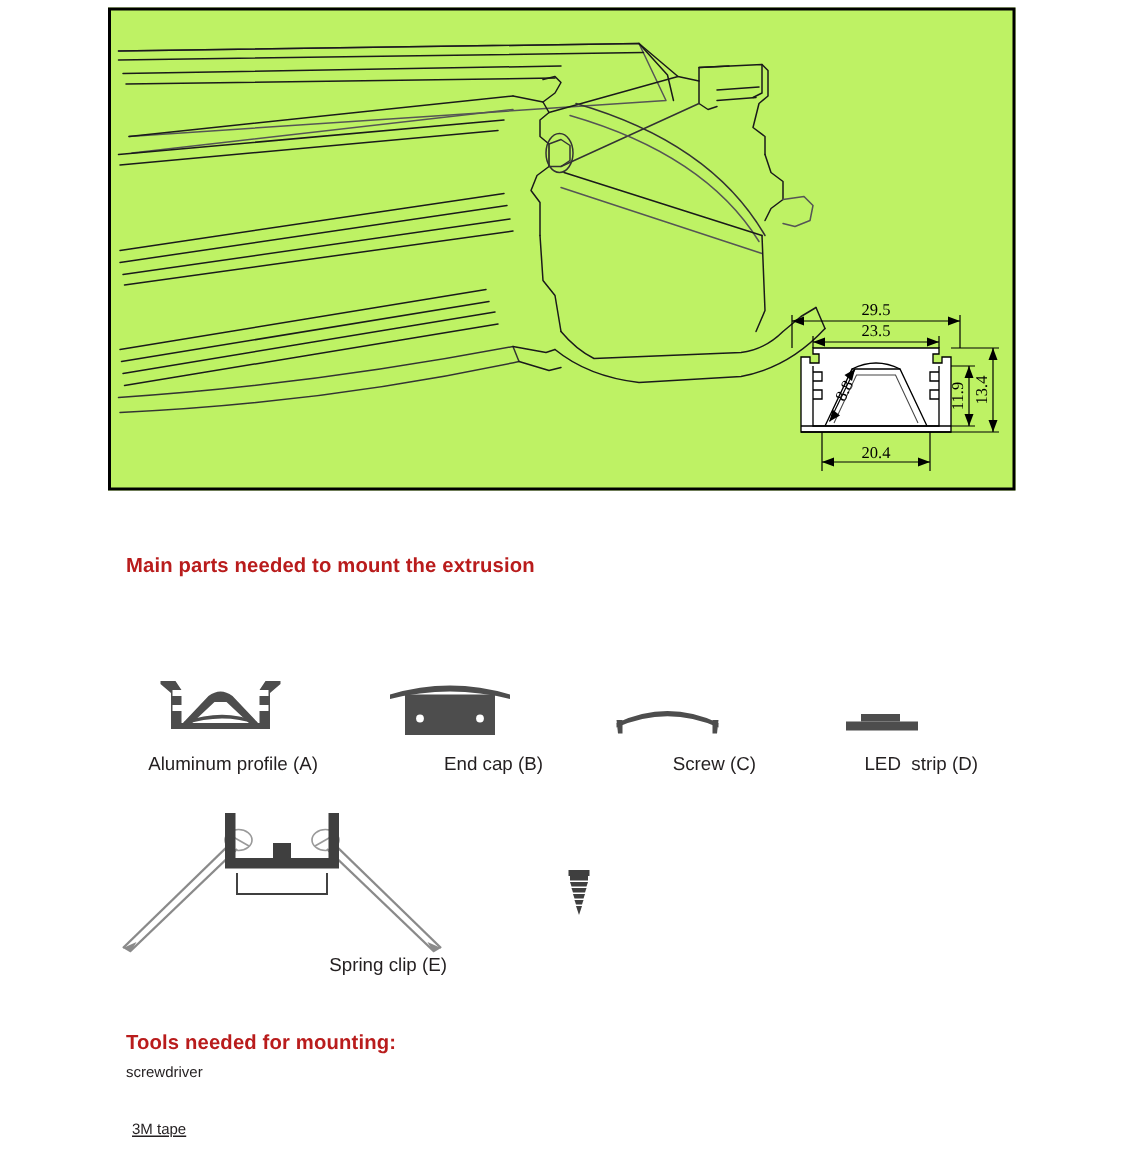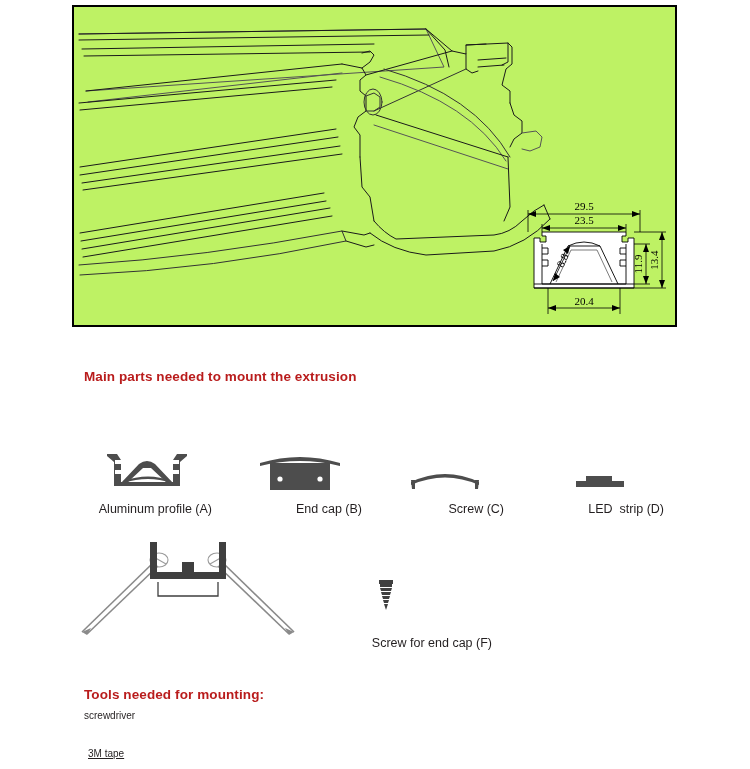--- a/index.html
+++ b/index.html
@@ -95,21 +95,21 @@
     display: block;
   }
 
   
   .cell-a { left: 82px;  top: 8px;  width: 130px; }
   .cell-a .parts-icon { height: 48px; }
   .cell-b { left: 238px; top: 8px;  width: 124px; }
   .cell-b .parts-icon { height: 48px; }
   .cell-c { left: 386px; top: 8px;  width: 118px; }
   .cell-c .parts-icon { height: 48px; }
-  .cell-d { left: 536px; top: 8px;  width: 128px; }
+  .cell-d { left: 524px; top: 8px;  width: 128px; }
   .cell-d .parts-icon { height: 48px; }
 
   
   .cell-e { left: 78px;  top: 0px;   width: 220px; }
   .cell-e .parts-icon { height: 92px; align-items: flex-start; }
   .cell-e .part-label { margin-top: 4px; }
   .cell-f { left: 280px; top: 38px;  width: 212px; }
   .cell-f .parts-icon { height: 54px; }
   .cell-f .part-label { margin-top: 4px; }
 </style>
@@ -370,39 +370,39 @@
           <rect x="141" y="2" width="7" height="36"></rect>
           <rect x="72" y="32" width="76" height="7"></rect>
           <rect x="104" y="22" width="12" height="12"></rect>
         </g>
 
         <g fill="none" stroke="#3f3f3f" stroke-width="1.3">
           <path d="M 80 42 L 80 56 L 140 56 L 140 42"></path>
         </g>
       </svg>
     </div>
+    <span class="part-label">Spring clip (E)</span>
   </div>
 
   <div class="part-cell cell-f">
     <div class="parts-icon">
       <svg viewBox="0 0 40 54" width="40" height="54" aria-hidden="true">
         <g fill="#3f3f3f">
 
           <rect x="13" y="2" width="14" height="4"></rect>
 
           <path d="M 14 6  L 26 6  L 26 9  L 14 9  Z"></path>
           <path d="M 14 10 L 26 10 L 25 13 L 15 13 Z"></path>
           <path d="M 15 14 L 25 14 L 24 17 L 16 17 Z"></path>
           <path d="M 16 18 L 24 18 L 23 21 L 17 21 Z"></path>
           <path d="M 17 22 L 23 22 L 22 25 L 18 25 Z"></path>
           <path d="M 18 26 L 22 26 L 20 32 Z"></path>
         </g>
       </svg>
     </div>
-    <span class="part-label">Screw for end cap (F)</span>
   </div>
 </div>
 
 <div class="heading h-tools">Tools needed for mounting:</div>
 
 <div class="body-line l-screwdriver">screwdriver</div>
 
 <div class="body-line l-tape">3M tape</div>
 
 </body></html>

